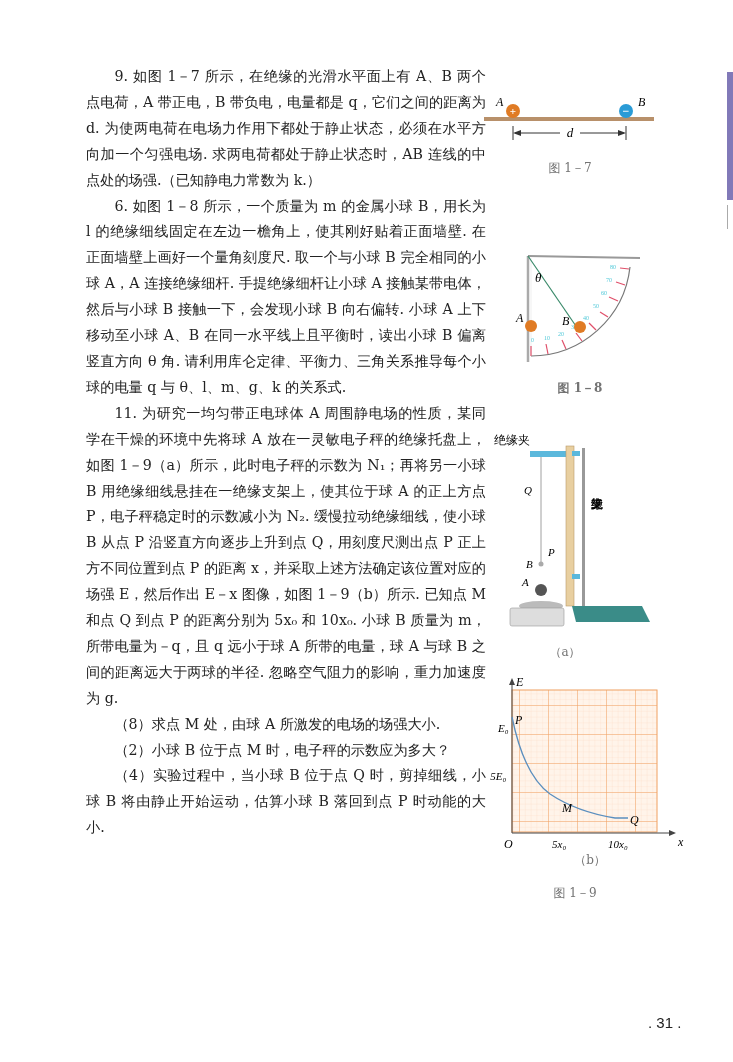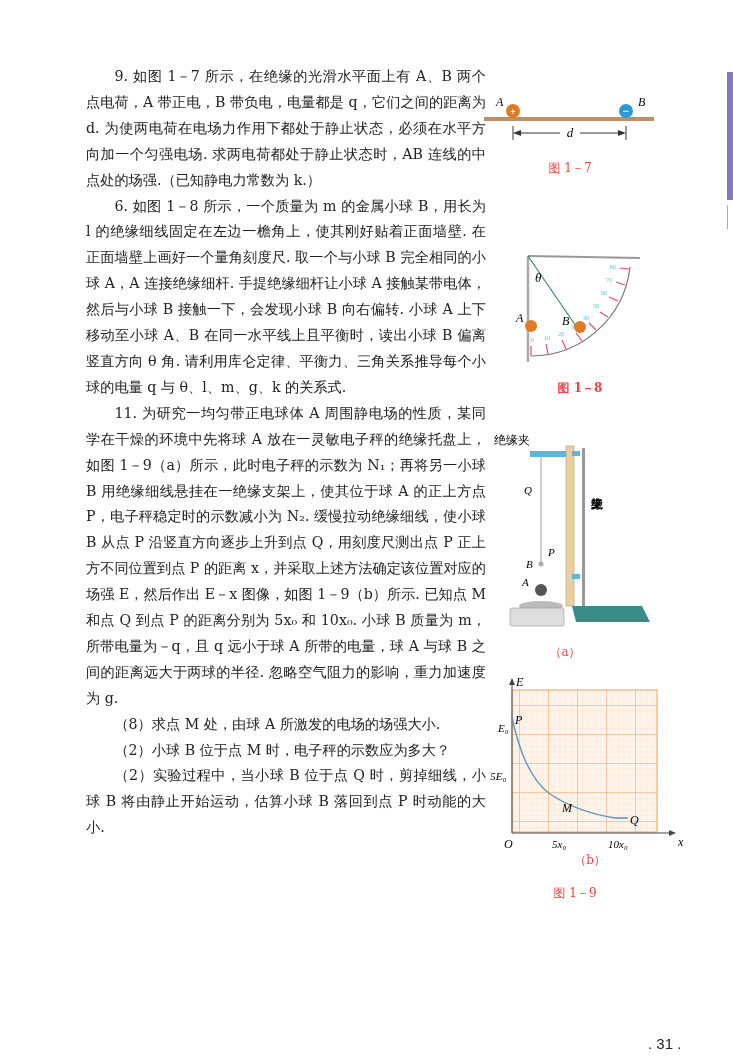--- a/index.html
+++ b/index.html
@@ -4,22 +4,22 @@
 <style>
   html, body { margin:0; padding:0; background:#ffffff; }
   body { width:733px; height:1062px; position:relative; overflow:hidden;
          font-family:"DejaVu Serif","Liberation Serif",serif; color:#222; }
   .text-col { position:absolute; left:66px; top:64px; width:400px; font-size:14.2px; line-height:25.9px; text-align:justify;margin-left:20px; }
   .para { margin:0; text-indent:2em; }
   .sub { margin:0; text-indent:2em; }
   .side-tab { position:absolute; left:727px; top:72px; width:6px; height:128px; background:#8179b8; }
   .side-mark { position:absolute; left:727px; top:205px; width:6px; height:24px; border-left:1px solid #aaa; }
   .fig { position:absolute; }
-  .fig-caption { position:absolute; font-size:12px; color:#ef4444; text-align:center; font-family:"DejaVu Serif",serif; }
-  .page-num { position:absolute; left:648px; top:1014px; font-family:"Liberation Sans",sans-serif; font-size:15px; color:#222;margin-top:21px; }
+  .fig-caption { position:absolute; font-size:12px; color:#737373; text-align:center; font-family:"DejaVu Serif",serif; }
+  .page-num { position:absolute; left:648px; top:1014px; font-family:"Liberation Sans",sans-serif; font-size:15px; color:#222; }
   svg text { font-family:"Liberation Serif","DejaVu Serif",serif; }
 </style>
 </head>
 <body>
 
 <div class="side-tab"></div>
 <div class="side-mark"></div>
 
 <div class="text-col">
   <p class="para">
@@ -29,21 +29,21 @@
   <p class="para">
     <span>6.</span>
     <span>如图 1－8 所示，一个质量为 m 的金属小球 B，用长为 l 的绝缘细线固定在左边一檐角上，使其刚好贴着正面墙壁. 在正面墙壁上画好一个量角刻度尺. 取一个与小球 B 完全相同的小球 A，A 连接绝缘细杆. 手提绝缘细杆让小球 A 接触某带电体，然后与小球 B 接触一下，会发现小球 B 向右偏转. 小球 A 上下移动至小球 A、B 在同一水平线上且平衡时，读出小球 B 偏离竖直方向 θ 角. 请利用库仑定律、平衡力、三角关系推导每个小球的电量 q 与 θ、l、m、g、k 的关系式.</span>
   </p>
   <p class="para">
     <span>11.</span>
     <span>为研究一均匀带正电球体 A 周围静电场的性质，某同学在干燥的环境中先将球 A 放在一灵敏电子秤的绝缘托盘上，如图 1－9（a）所示，此时电子秤的示数为 N₁；再将另一小球 B 用绝缘细线悬挂在一绝缘支架上，使其位于球 A 的正上方点 P，电子秤稳定时的示数减小为 N₂. 缓慢拉动绝缘细线，使小球 B 从点 P 沿竖直方向逐步上升到点 Q，用刻度尺测出点 P 正上方不同位置到点 P 的距离 x，并采取上述方法确定该位置对应的场强 E，然后作出 E－x 图像，如图 1－9（b）所示. 已知点 M 和点 Q 到点 P 的距离分别为 5x₀ 和 10x₀. 小球 B 质量为 m，所带电量为－q，且 q 远小于球 A 所带的电量，球 A 与球 B 之间的距离远大于两球的半径. 忽略空气阻力的影响，重力加速度为 g.</span>
   </p>
   <p class="sub">（8）求点 M 处，由球 A 所激发的电场的场强大小.</p>
   <p class="sub">（2）小球 B 位于点 M 时，电子秤的示数应为多大？</p>
-  <p class="sub">（2）实验过程中，当小球 B 位于点 Q 时，剪掉细线，小球 B 将由静止开始运动，估算小球 B 落回到点 P 时动能的大小.</p>
+  <p class="sub">（4）实验过程中，当小球 B 位于点 Q 时，剪掉细线，小球 B 将由静止开始运动，估算小球 B 落回到点 P 时动能的大小.</p>
 </div>
 
 <div class="fig" style="left:480px;top:86px;width:180px;height:70px;">
   <svg width="180" height="70">
     <rect x="4" y="31" width="170" height="4" fill="#b8906a"></rect>
     <circle cx="33" cy="25" r="7" fill="#e07b24"></circle>
     <text x="33" y="29" font-size="11" fill="#fff" text-anchor="middle" font-weight="bold">+</text>
     <circle cx="146" cy="25" r="7" fill="#2a9bd6"></circle>
     <text x="146" y="29" font-size="12" fill="#fff" text-anchor="middle" font-weight="bold">−</text>
     <text x="16" y="20" font-size="12" font-style="italic">A</text>

